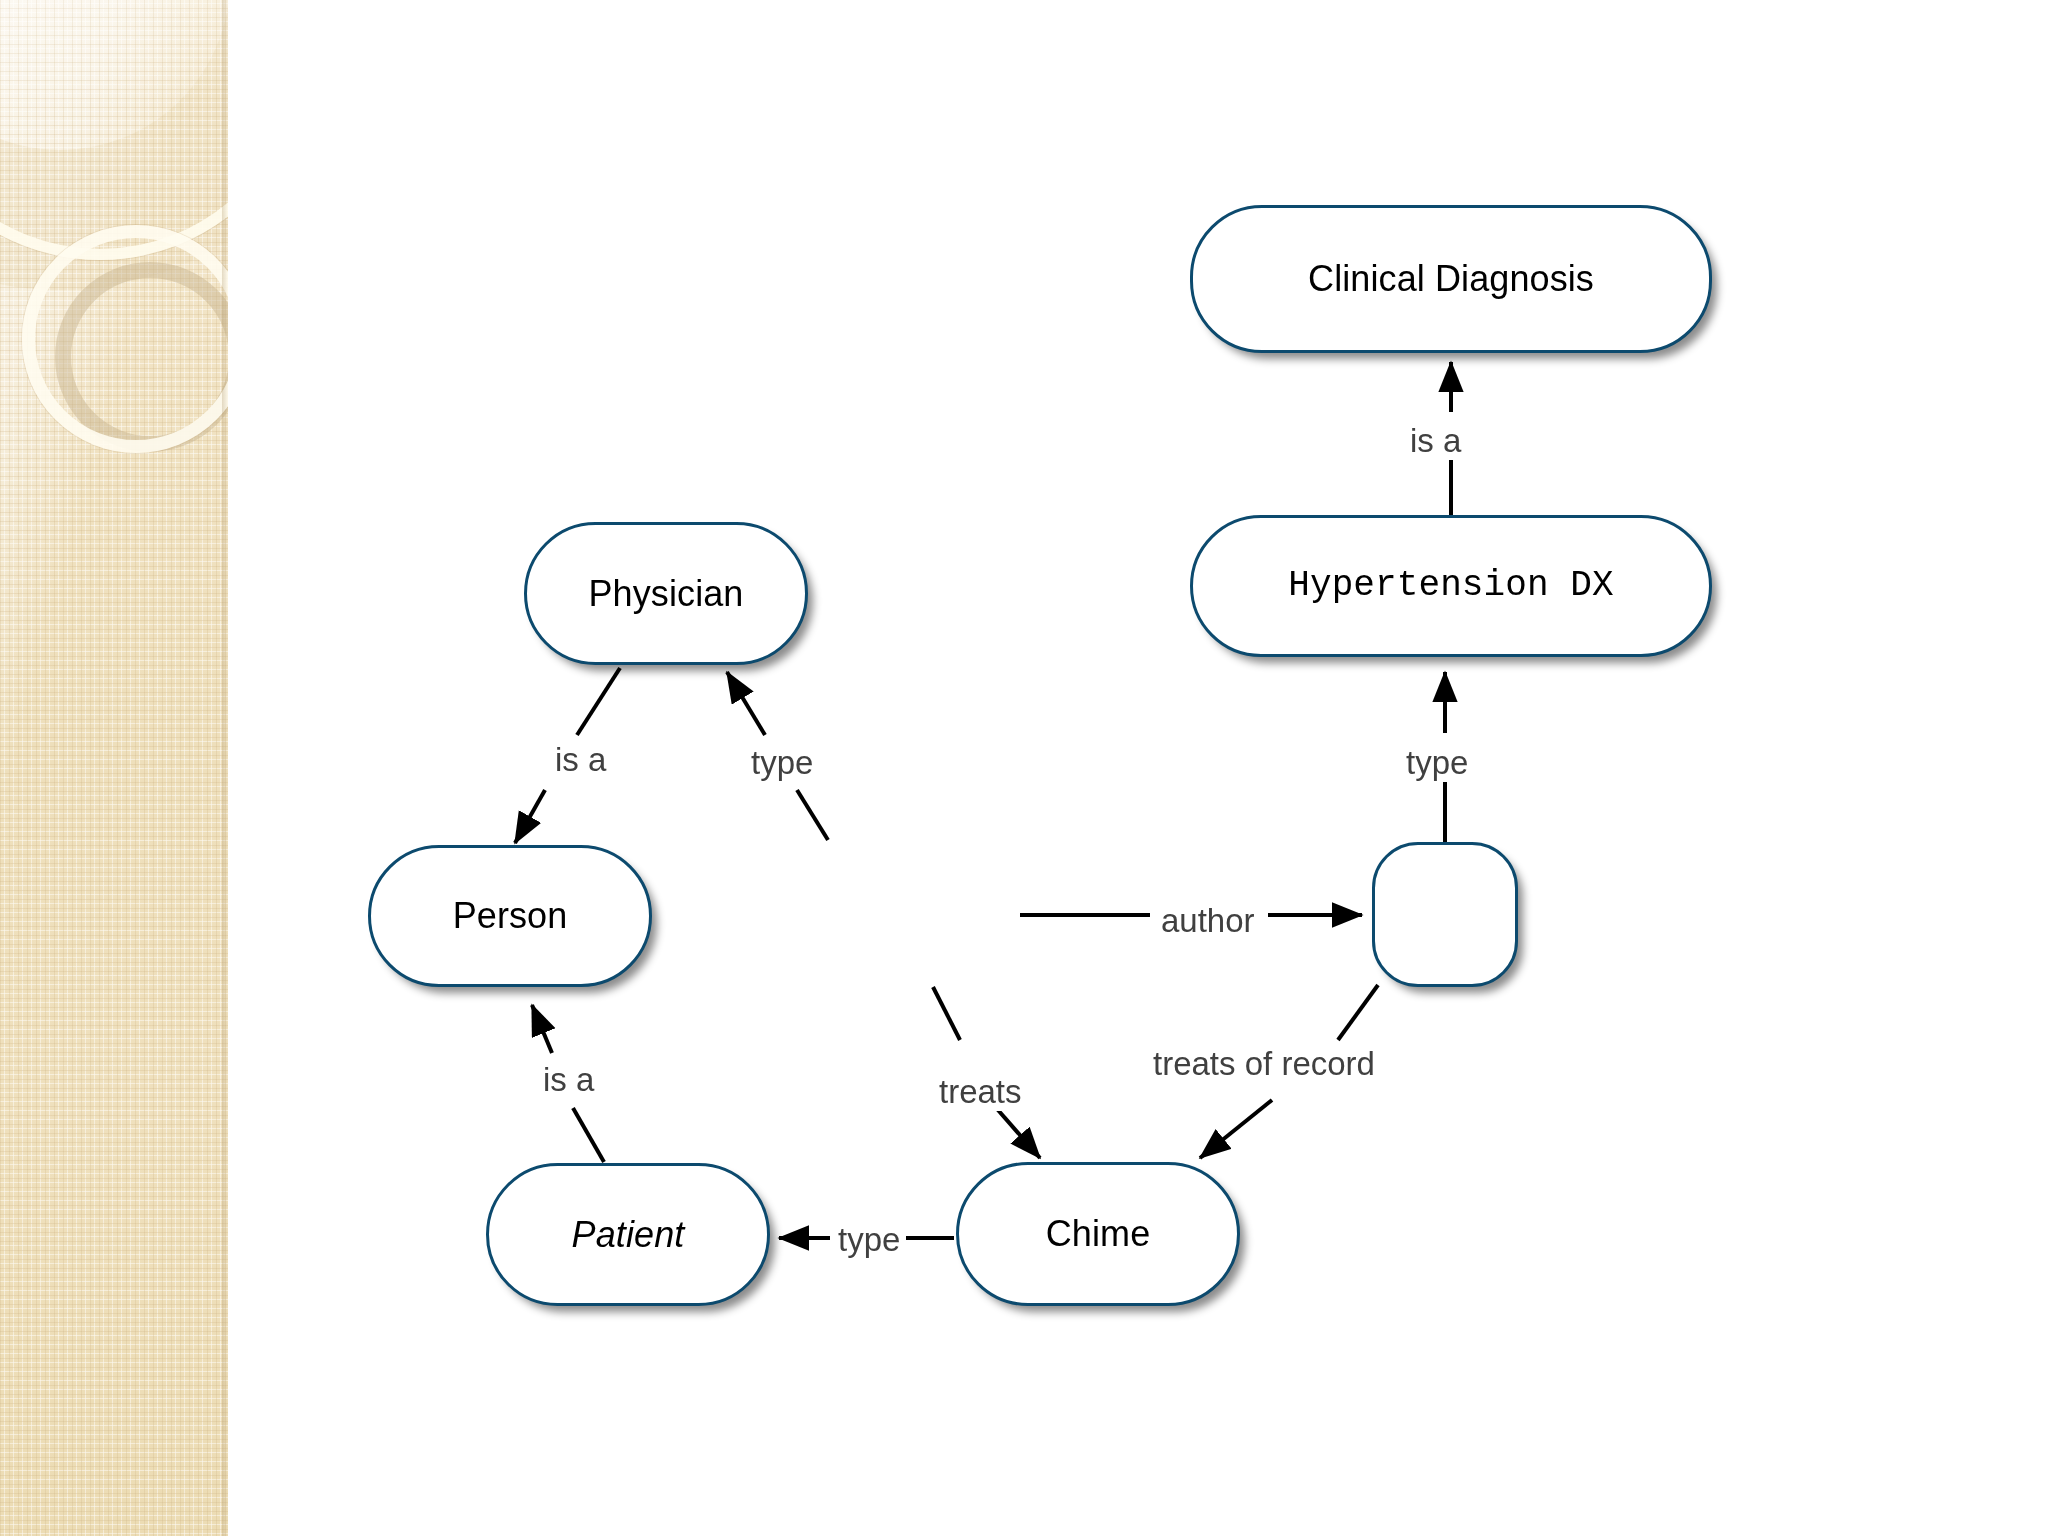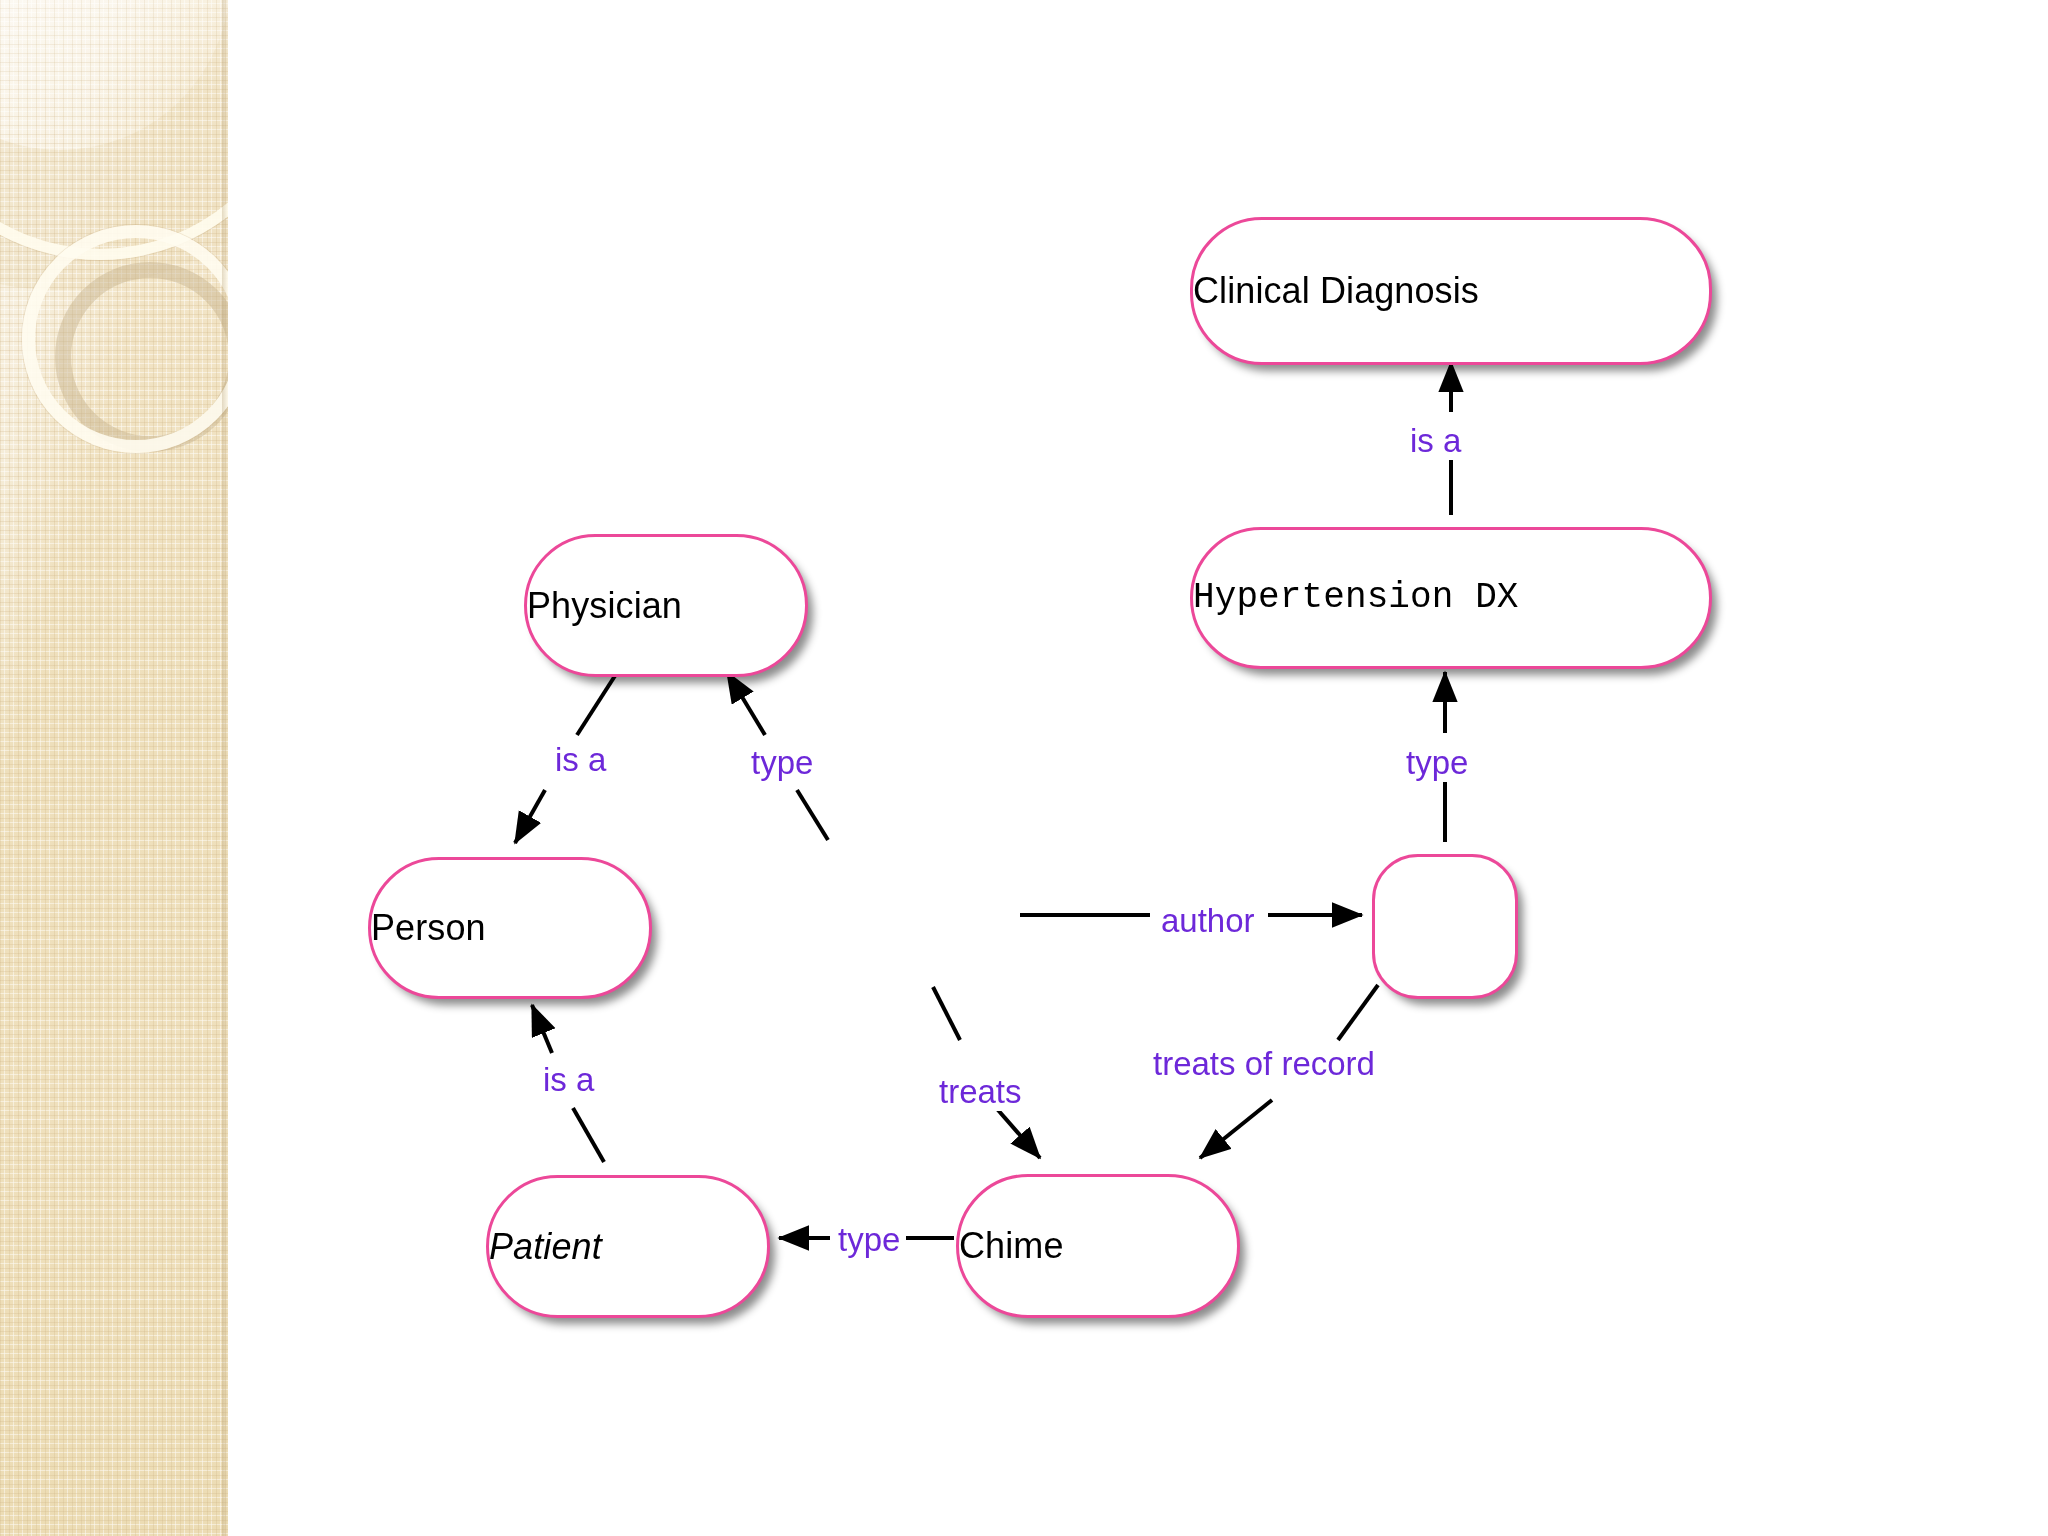--- a/index.html
+++ b/index.html
@@ -109,40 +109,40 @@
   #edge-layer {
     position: absolute;
     left: 0; top: 0;
     width: 2048px; height: 1536px;
   }
 
   .node {
     position: absolute;
     box-sizing: border-box;
     background: #ffffff;
-    border: 3px solid #ec4899;
+    border: 3px solid #0c4a6e;
     border-radius: 72px;
     display: flex;
     align-items: center;
+    justify-content: center;
     box-shadow: 7px 8px 9px -2px rgba(0,0,0,0.45);
     z-index: 3;
-    margin-top: 12px;
   }
   .node .node-label {
     font-size: 36px;
     color: #000000;
     letter-spacing: 0.1px;
     white-space: nowrap;
     line-height: 1;
   }
 
   .edge-label {
     position: absolute;
     font-size: 33px;
-    color: #6d28d9;
+    color: #404040;
     white-space: nowrap;
     background: #ffffff;
     padding: 1px 6px;
     line-height: 1.05;
     z-index: 4;
   }
 </style>
 </head>
 <body>
 

